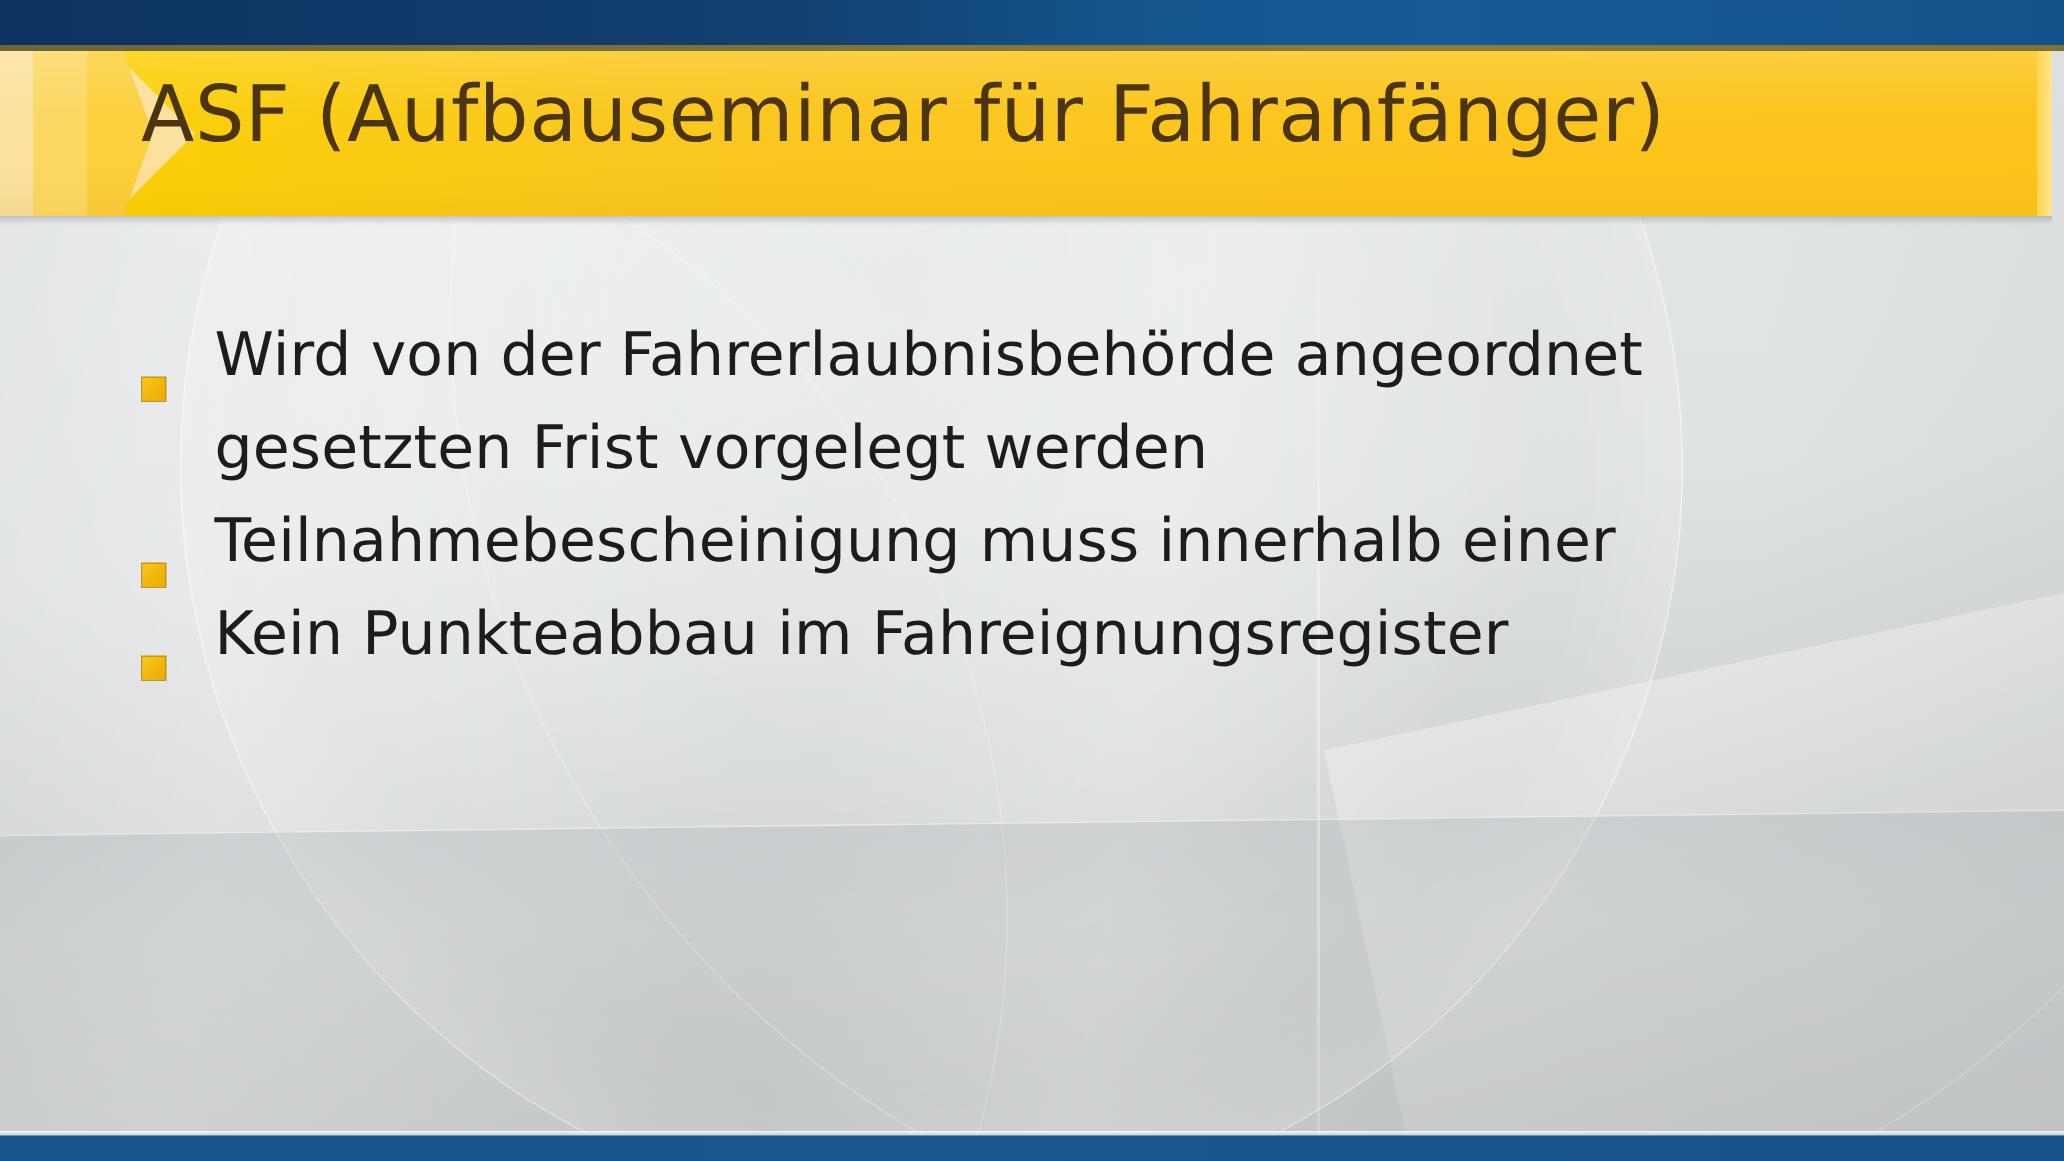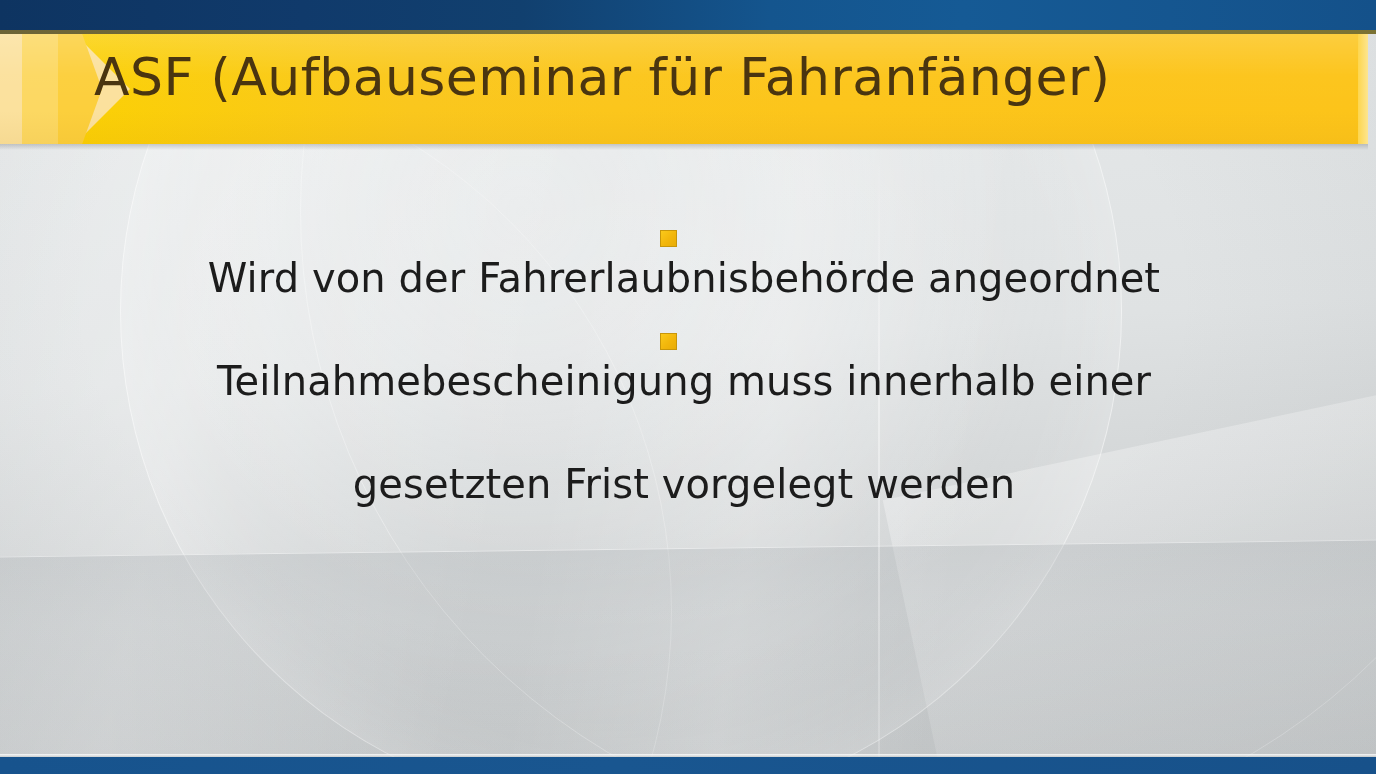--- a/index.html
+++ b/index.html
@@ -254,23 +254,22 @@
   
   .bullets {
     position: absolute;
     left: 94px;
     top: 206px;
     width: 1180px;
   }
   .bullet-row {
     position: relative;
     display: flex;
-    align-items: center;
+    align-items: flex-end;
     min-height: 62px;
-    flex-direction: column;
   }
   .bullet-marker {
     flex: 0 0 auto;
     width: 17px;
     height: 17px;
     margin-top: 24px;
     margin-right: 32px;
     background: linear-gradient(135deg, #fbc91a 0%, #f2b60b 55%, #e8ad07 100%);
     border: 1px solid #c8960a;
     box-sizing: border-box;
@@ -338,30 +337,34 @@
   <div class="title-text">ASF (Aufbauseminar für Fahranfänger)</div>
 
   <div class="bullets">
 
     <div class="bullet-row">
       <span class="bullet-marker"></span>
       <span class="bullet-text">Wird von der Fahrerlaubnisbehörde angeordnet</span>
     </div>
 
     <div class="bullet-row">
+      <span class="bullet-marker blank"></span>
+      <span class="bullet-text">gesetzten Frist vorgelegt werden</span>
+    </div>
+
+    <div class="bullet-row">
       <span class="bullet-marker"></span>
       <span class="bullet-text">Teilnahmebescheinigung muss innerhalb einer</span>
     </div>
 
+
+
     <div class="bullet-row">
-      <span class="bullet-marker blank"></span>
-      <span class="bullet-text">gesetzten Frist vorgelegt werden</span>
+      <span class="bullet-marker"></span>
+      <span class="bullet-text">Kein Punkteabbau im Fahreignungsregister</span>
     </div>
-
-
-
 
   </div>
 
   <div class="bottom-hairline"></div>
   <div class="bottomband"></div>
 
 </div>
 
 </body></html>

